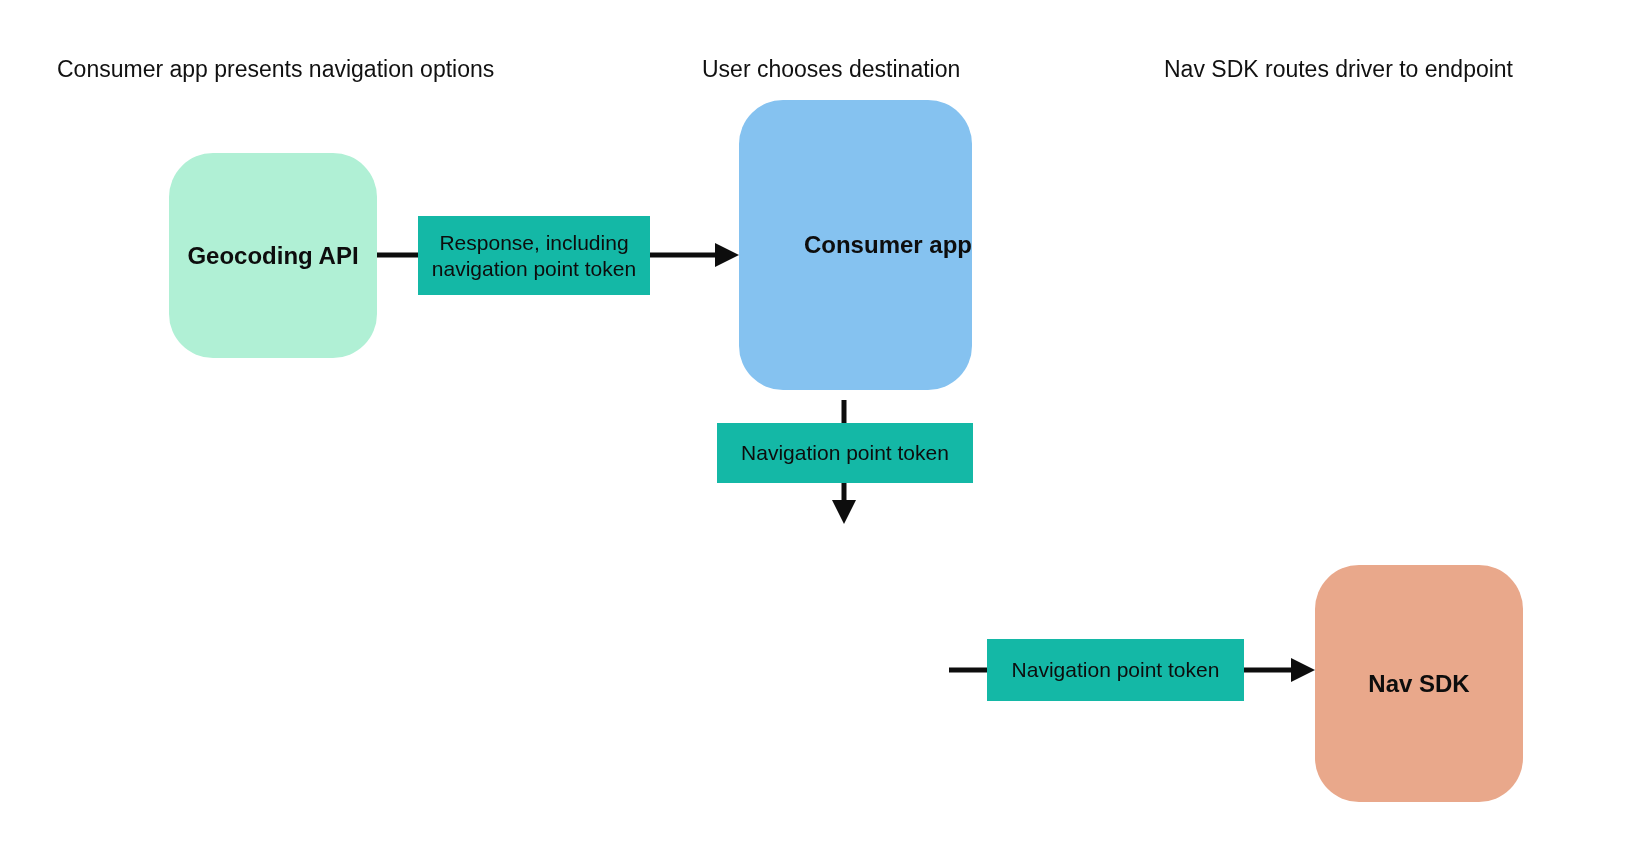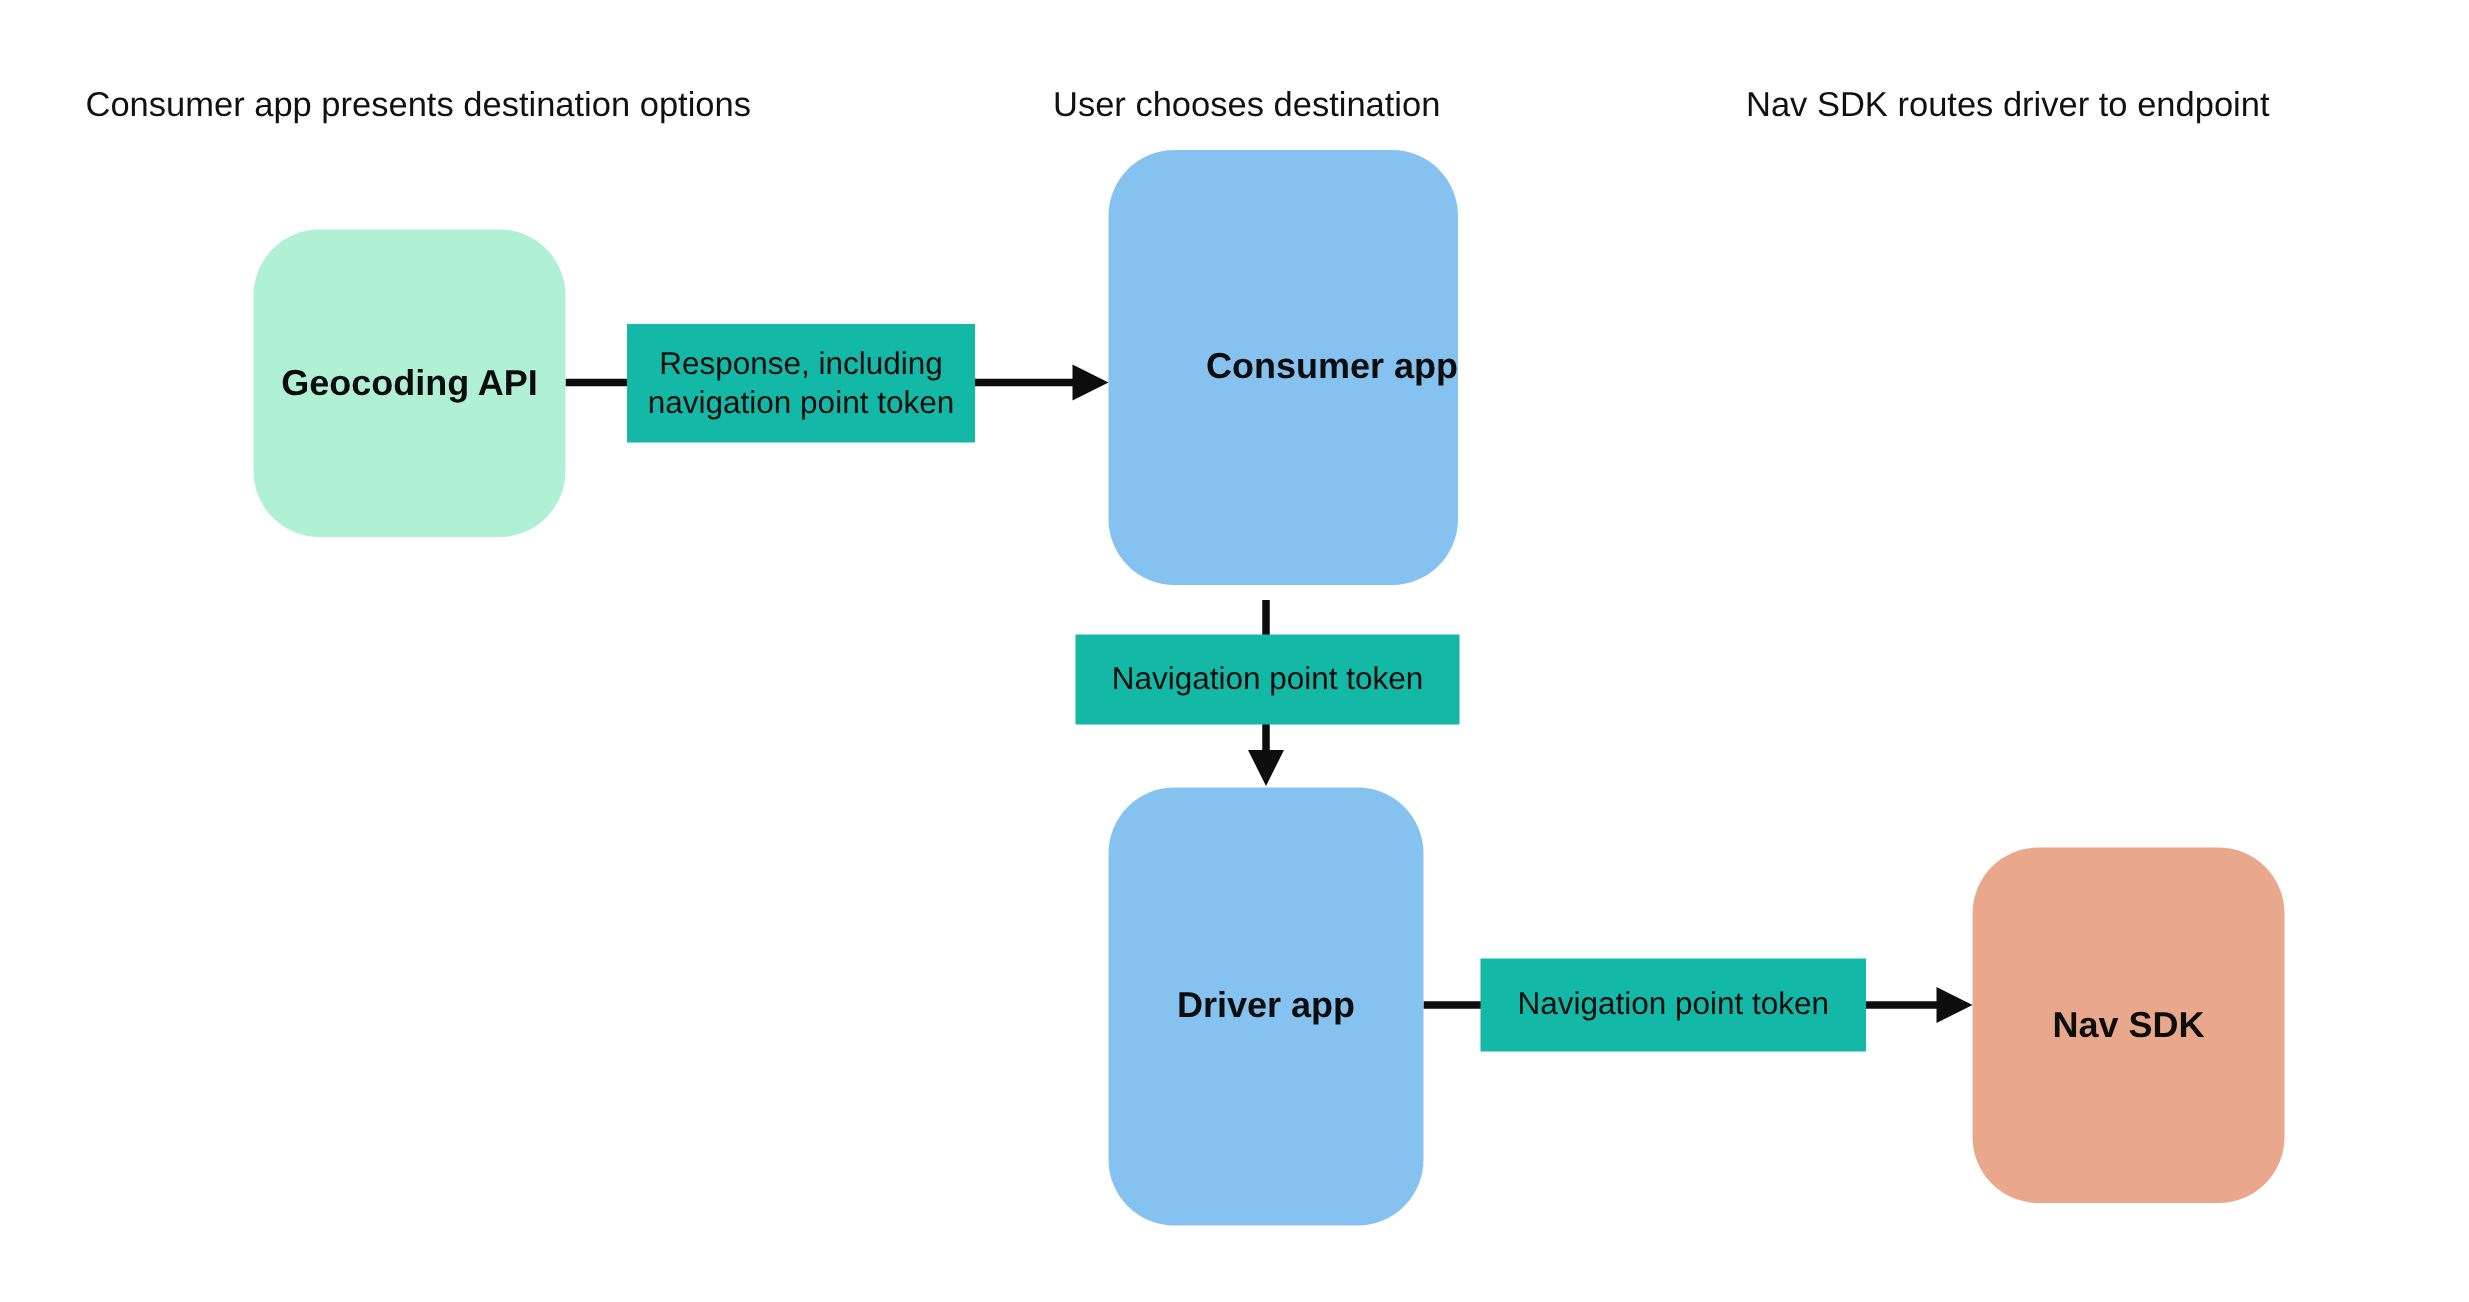--- a/index.html
+++ b/index.html
@@ -78,35 +78,32 @@
       <line x1="844" y1="400" x2="844" y2="506" stroke="#0d0d0d" stroke-width="5"></line>
       <polygon points="832,500 856,500 844,524" fill="#0d0d0d"></polygon>
     </g>
 
     <g>
       <line x1="949" y1="670" x2="1297" y2="670" stroke="#0d0d0d" stroke-width="5"></line>
       <polygon points="1291,658 1315,670 1291,682" fill="#0d0d0d"></polygon>
     </g>
   </svg>
 
-  <div class="stage-header" style="left:57px;">Consumer app presents destination options</div>
+  <div class="stage-header" style="left:57px;">Consumer app presents navigation options</div>
   <div class="stage-header" style="left:702px;">User chooses destination</div>
   <div class="stage-header" style="left:1144px;margin-left:20px;">Nav SDK routes driver to endpoint</div>
 
   <div class="node node-green" style="left:169px; top:153px; width:208px; height:205px;justify-content:center;">
     <span>Geocoding API</span>
   </div>
 
   <div class="node node-blue" style="left:739px; top:100px; width:233px; height:290px;justify-content:flex-end;">
     <span>Consumer app</span>
   </div>
 
-  <div class="node node-blue" style="left:739px; top:525px; width:210px; height:292px;">
-    <span>Driver app</span>
-  </div>
 
   <div class="node node-orange" style="left:1315px; top:565px; width:208px; height:237px;">
     <span>Nav SDK</span>
   </div>
 
   <div class="edge-label" style="left:418px; top:216px; width:232px; height:79px; padding:0 8px;">Response, including navigation point token</div>
 
   <div class="edge-label" style="left:717px; top:423px; width:256px; height:60px;">Navigation point token</div>
 
   <div class="edge-label" style="left:987px; top:639px; width:257px; height:62px;">Navigation point token</div>

